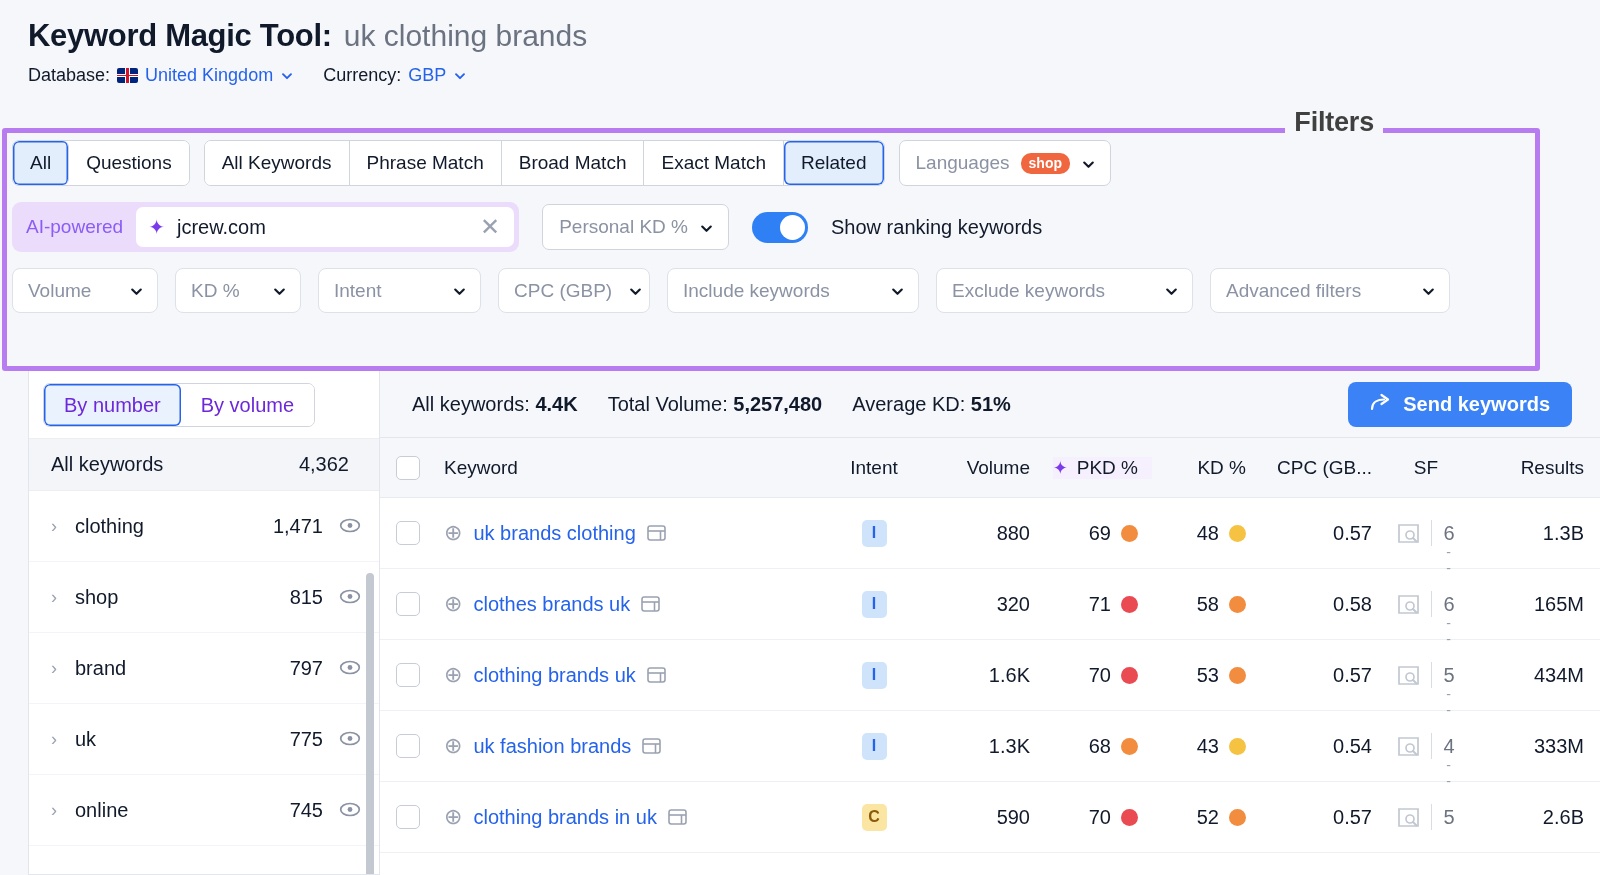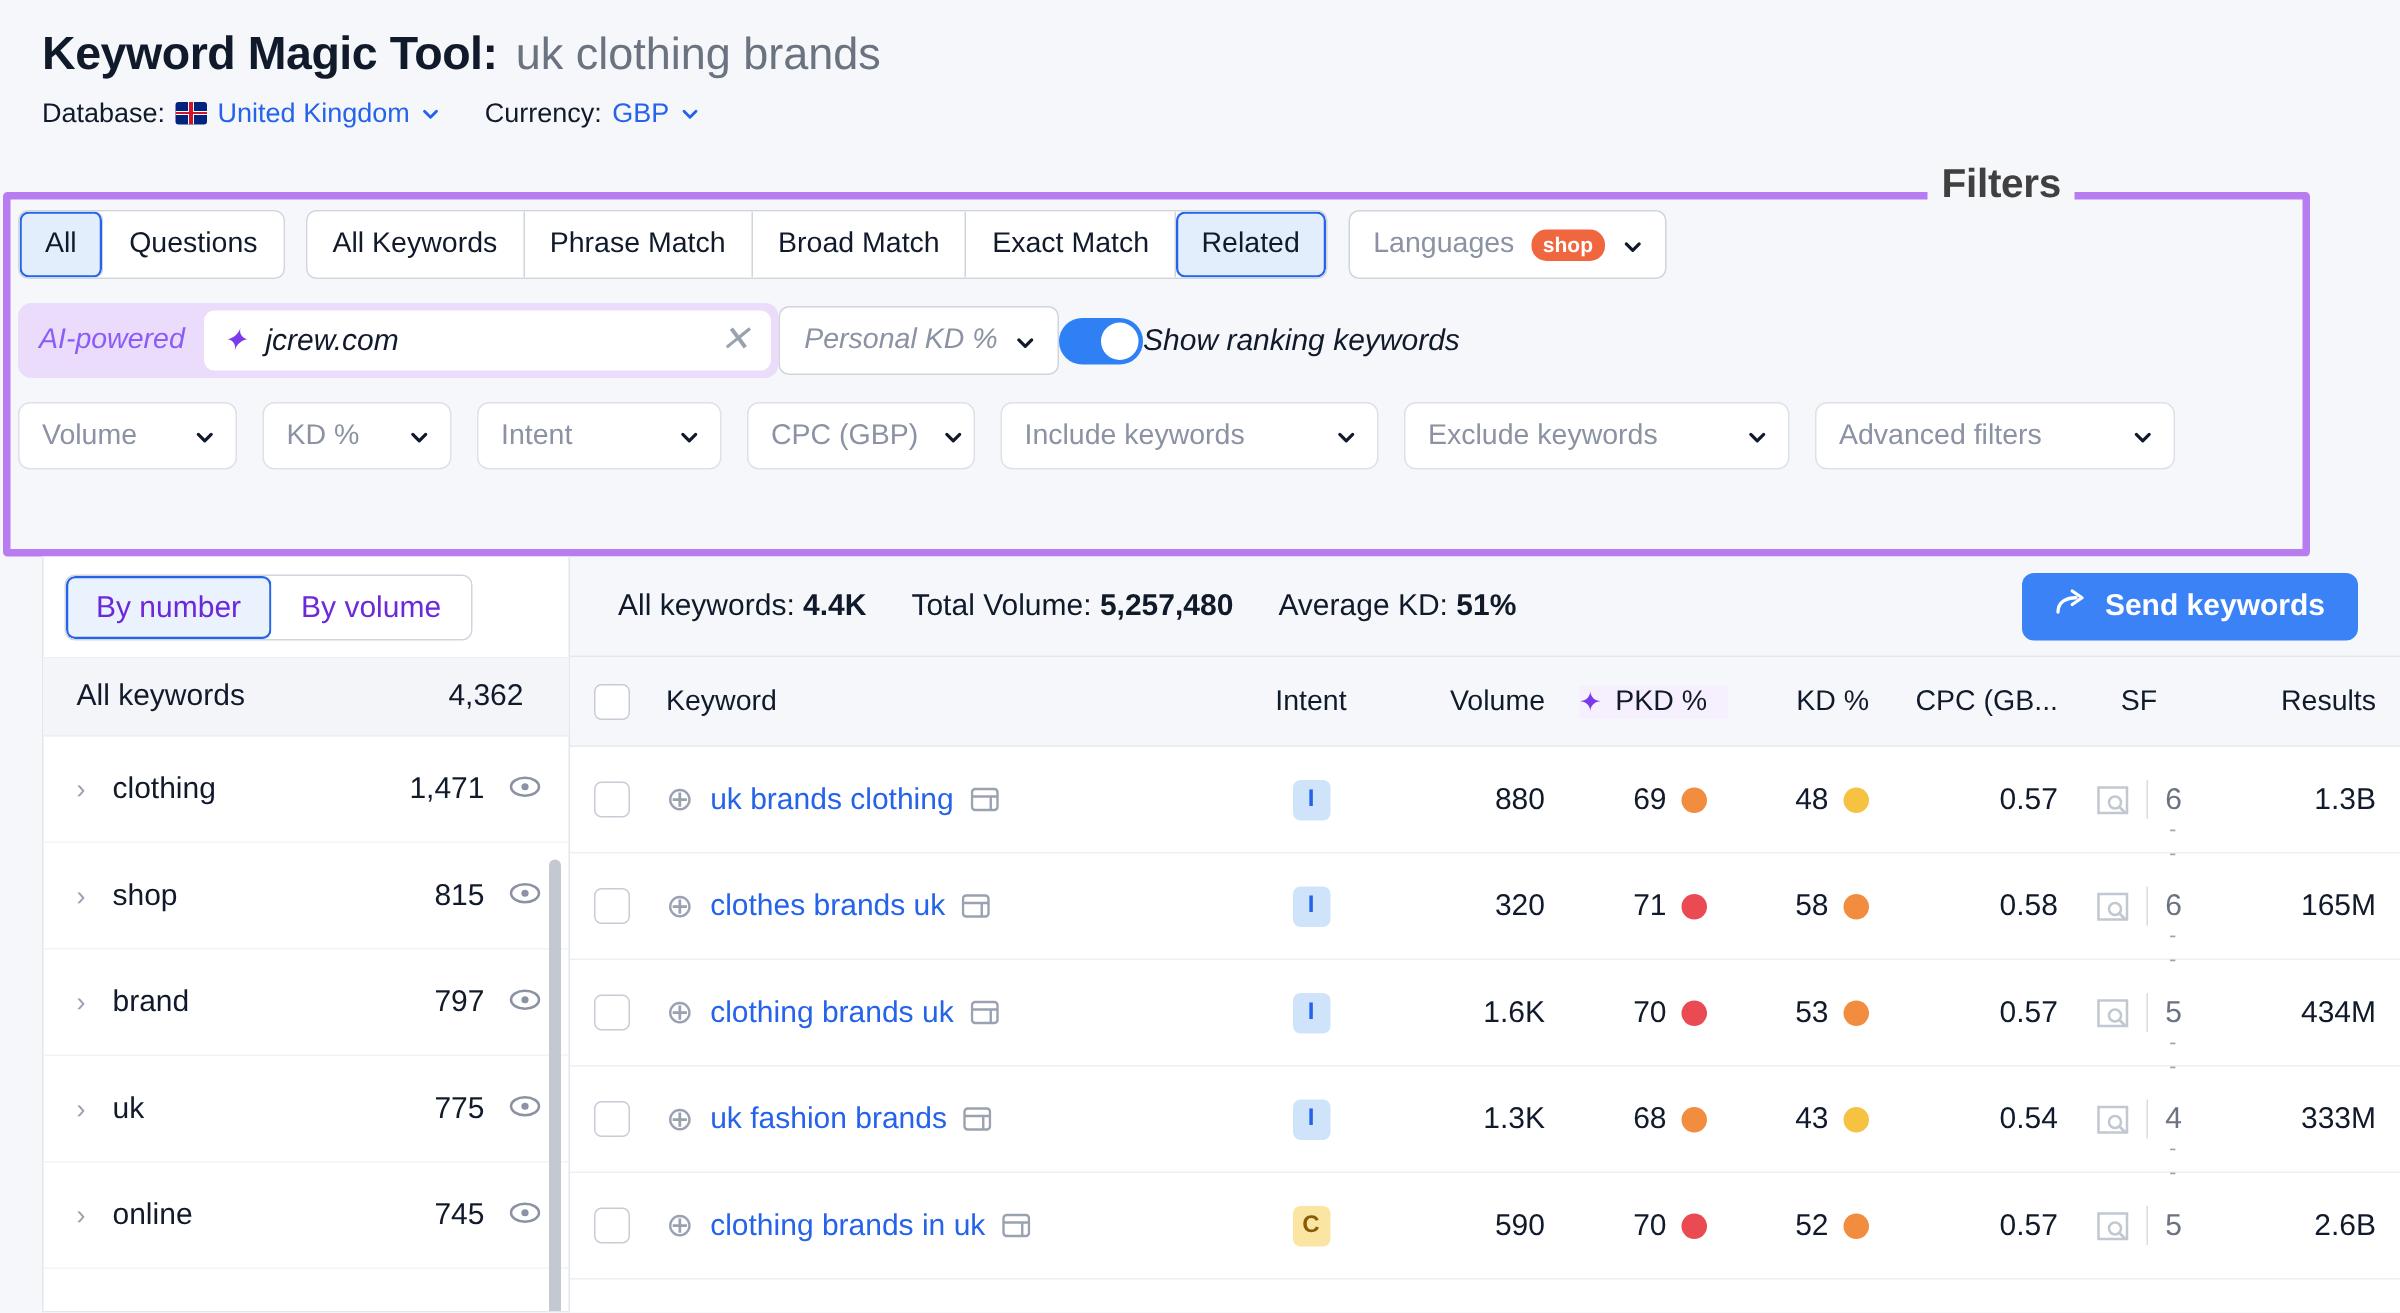--- a/index.html
+++ b/index.html
@@ -67,21 +67,21 @@
   .pill-drop {
     display: inline-flex; align-items: center; gap: 11px; height: 46px;
     background: #fff; border: 1px solid #d0d5dd; border-radius: 7px;
     padding: 0 16px; font-size: 19px; color: #8a92a3; cursor: pointer; white-space: nowrap;
   }
   .beta {
     background: #f0663f; color: #fff; font-size: 14px; font-weight: bold;
     border-radius: 10px; padding: 2px 8px 3px;
   }
 
-  .row2 { display: flex; align-items: center; gap: 0; margin-top: 16px; font-style: italic; }
+  .row2 { display: flex; align-items: center; gap: 23px; margin-top: 16px; }
   .ai-wrap {
     display: flex; align-items: center; background: #ecdcfb;
     border-radius: 9px; padding: 5px; height: 50px;
   }
   .ai-tag { font-size: 19px; color: #8b5cf6; padding: 0 13px 0 9px; white-space: nowrap; }
   .ai-input {
     display: flex; align-items: center; gap: 12px; background: #fff;
     border-radius: 7px; height: 40px; width: 378px; padding: 0 14px 0 12px;
   }
   .spark { color: #7c3aed; font-size: 20px; line-height: 1; }

